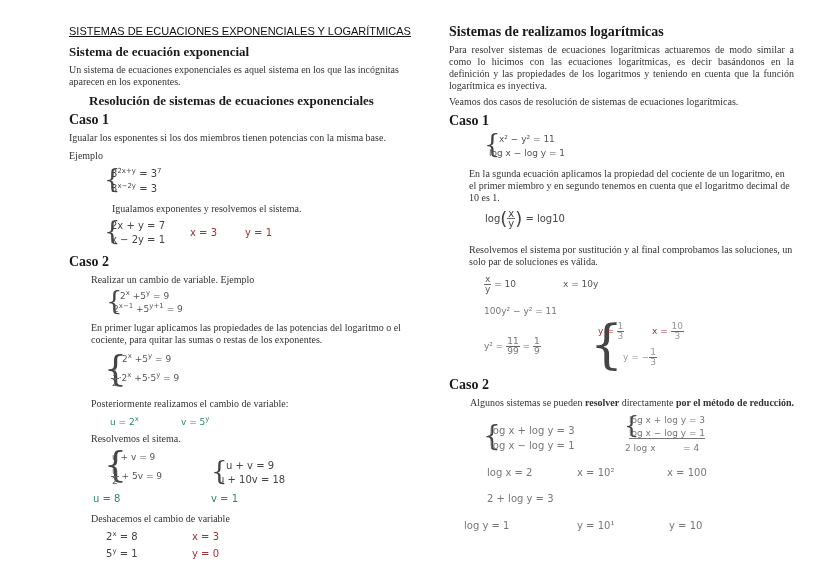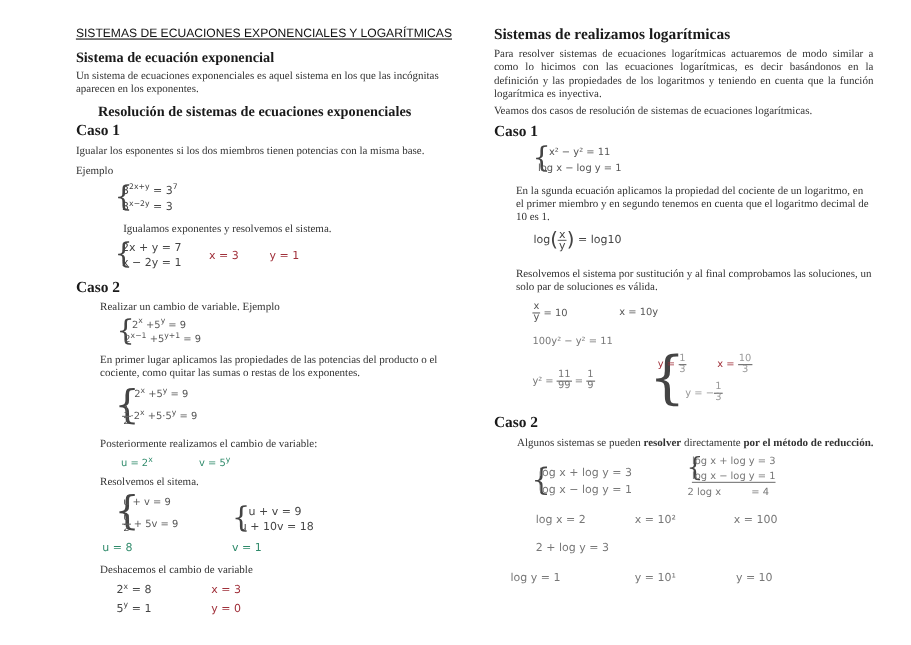--- a/index.html
+++ b/index.html
@@ -46,21 +46,21 @@
 <div class="abs math" style="left:111px;top:234px;">x − 2y = 1</div>
 <div class="abs math red" style="left:190px;top:227px;">x = 3</div>
 <div class="abs math red" style="left:245px;top:227px;">y = 1</div>
 
 <div class="abs h2big" style="left:69px;top:254px;">Caso 2</div>
 <div class="abs p" style="left:91px;top:274px;">Realizar un cambio de variable. Ejemplo</div>
 <div class="brace" style="left:106px;top:288px;font-size:26px;">{</div>
 <div class="abs mathsm" style="left:120px;top:291px;"><span>2</span><sup>x</sup><span> +5</span><sup>y</sup><span> = 9</span></div>
 <div class="abs mathsm" style="left:113px;top:304px;"><span>2</span><sup>x−1</sup><span> +5</span><sup>y+1</sup><span> = 9</span></div>
 
-<div class="abs p" style="left:91px;top:322px;width:310px;">En primer lugar aplicamos las propiedades de las potencias del producto o el cociente, como quitar las sumas o restas de los exponentes.</div>
+<div class="abs p" style="left:91px;top:322px;width:310px;">En primer lugar aplicamos las propiedades de las potencias del logaritmo o el cociente, para quitar las sumas o restas de los exponentes.</div>
 <div class="brace" style="left:104px;top:351px;font-size:36px;">{</div>
 <div class="abs mathsm" style="left:122px;top:354px;"><span>2</span><sup>x</sup><span> +5</span><sup>y</sup><span> = 9</span></div>
 <div class="abs mathsm" style="left:111px;top:369px;"><span class="frac"><span class="num">1</span><span class="den">2</span></span><span>·2</span><sup>x</sup><span> +5·5</span><sup>y</sup><span> = 9</span></div>
 
 <div class="abs p" style="left:91px;top:398px;">Posteriormente realizamos el cambio de variable:</div>
 <div class="abs mathsm green" style="left:110px;top:417px;text-align:right;"><span>u = 2</span><sup>x</sup></div>
 <div class="abs mathsm green" style="left:181px;top:417px;"><span>v = 5</span><sup>y</sup></div>
 
 <div class="abs p" style="left:91px;top:433px;">Resolvemos el sitema.</div>
 <div class="brace" style="left:104px;top:447px;font-size:36px;">{</div>

